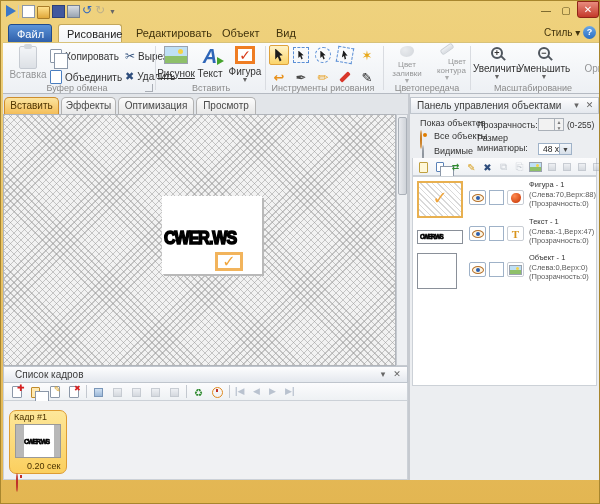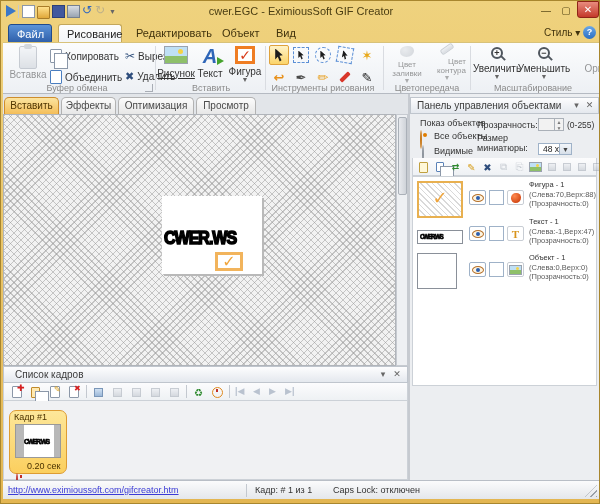--- a/index.html
+++ b/index.html
@@ -104,21 +104,20 @@
   <div class="abs" style="left:0;top:0;width:600px;height:22px;">
     <span class="abs" style="left:5px;top:4px;width:0;height:0;border-top:6px solid transparent;border-bottom:6px solid transparent;border-left:10px solid #3a77c8;"></span>
     <span class="abs vsep" style="left:17px;top:4px;height:13px;"></span>
     <span class="abs qicon" style="left:21px;top:4px;background:#fff;border:1px solid #8b97a8;"></span>
     <span class="abs qicon" style="left:36px;top:5px;background:linear-gradient(#ffe08a,#e0a83a);border:1px solid #a87c28;border-radius:1px;"></span>
     <span class="abs qicon" style="left:51px;top:4px;background:#41589e;border:1px solid #2c3f78;"></span>
     <span class="abs qicon" style="left:66px;top:4px;background:linear-gradient(#d8dde4,#9aa4b2);border:1px solid #76808e;"></span>
     <span class="abs" style="left:81px;top:2px;font-size:12px;color:#2f66c0;">↺</span>
     <span class="abs" style="left:94px;top:2px;font-size:12px;color:#bdb089;">↻</span>
     <span class="abs dd" style="left:108px;top:8px;">▼</span>
-    <div class="abs title-text nw" style="left:0;right:0;top:4px;text-align:center;">cwer.EGC - EximiousSoft GIF Creator</div>
     <span class="abs winbtn" style="left:536px;top:2px;width:18px;">—</span>
     <span class="abs winbtn" style="left:556px;top:2px;width:18px;">▢</span>
     <span class="abs winbtn closebtn" style="left:576px;top:0;width:22px;height:17px;line-height:16px;">✕</span>
   </div>
 
   <div class="abs" style="left:0;top:22px;width:600px;height:19px;">
     <span class="abs rtab filetab" style="left:7px;top:1px;width:44px;">Файл</span>
     <span class="abs rtab activetab" style="left:57px;top:1px;width:64px;text-align:center;">Рисование</span>
     <span class="abs rtab" style="left:127px;top:1px;">Редактировать</span>
     <span class="abs rtab" style="left:213px;top:1px;">Объект</span>
@@ -413,21 +412,14 @@
           <span class="imgico small"></span>
         </span>
       <div class="abs objrow-text" style="left:116px;top:76px;">
         <div class="t1">Объект - 1</div>
         <div>(Слева:0,Верх:0)</div>
         <div>(Прозрачность:0)</div>
       </div>
     </div>
   </div>
 
-  <div id="statusbar" class="abs" style="left:2px;top:479px;width:596px;height:19px;">
-    <a class="abs link nw" style="left:5px;top:4px;" href="#">http://www.eximioussoft.com/gifcreator.htm</a>
-    <span class="abs vsep" style="left:243px;top:3px;height:13px;"></span>
-    <span class="abs nw" style="left:252px;top:4px;">Кадр: # 1 из 1</span>
-    <span class="abs nw" style="left:330px;top:4px;">Caps Lock: отключен</span>
-    <span class="abs grip" style="right:2px;bottom:2px;"></span>
-  </div>
 
 </div>
 
 </body></html>

